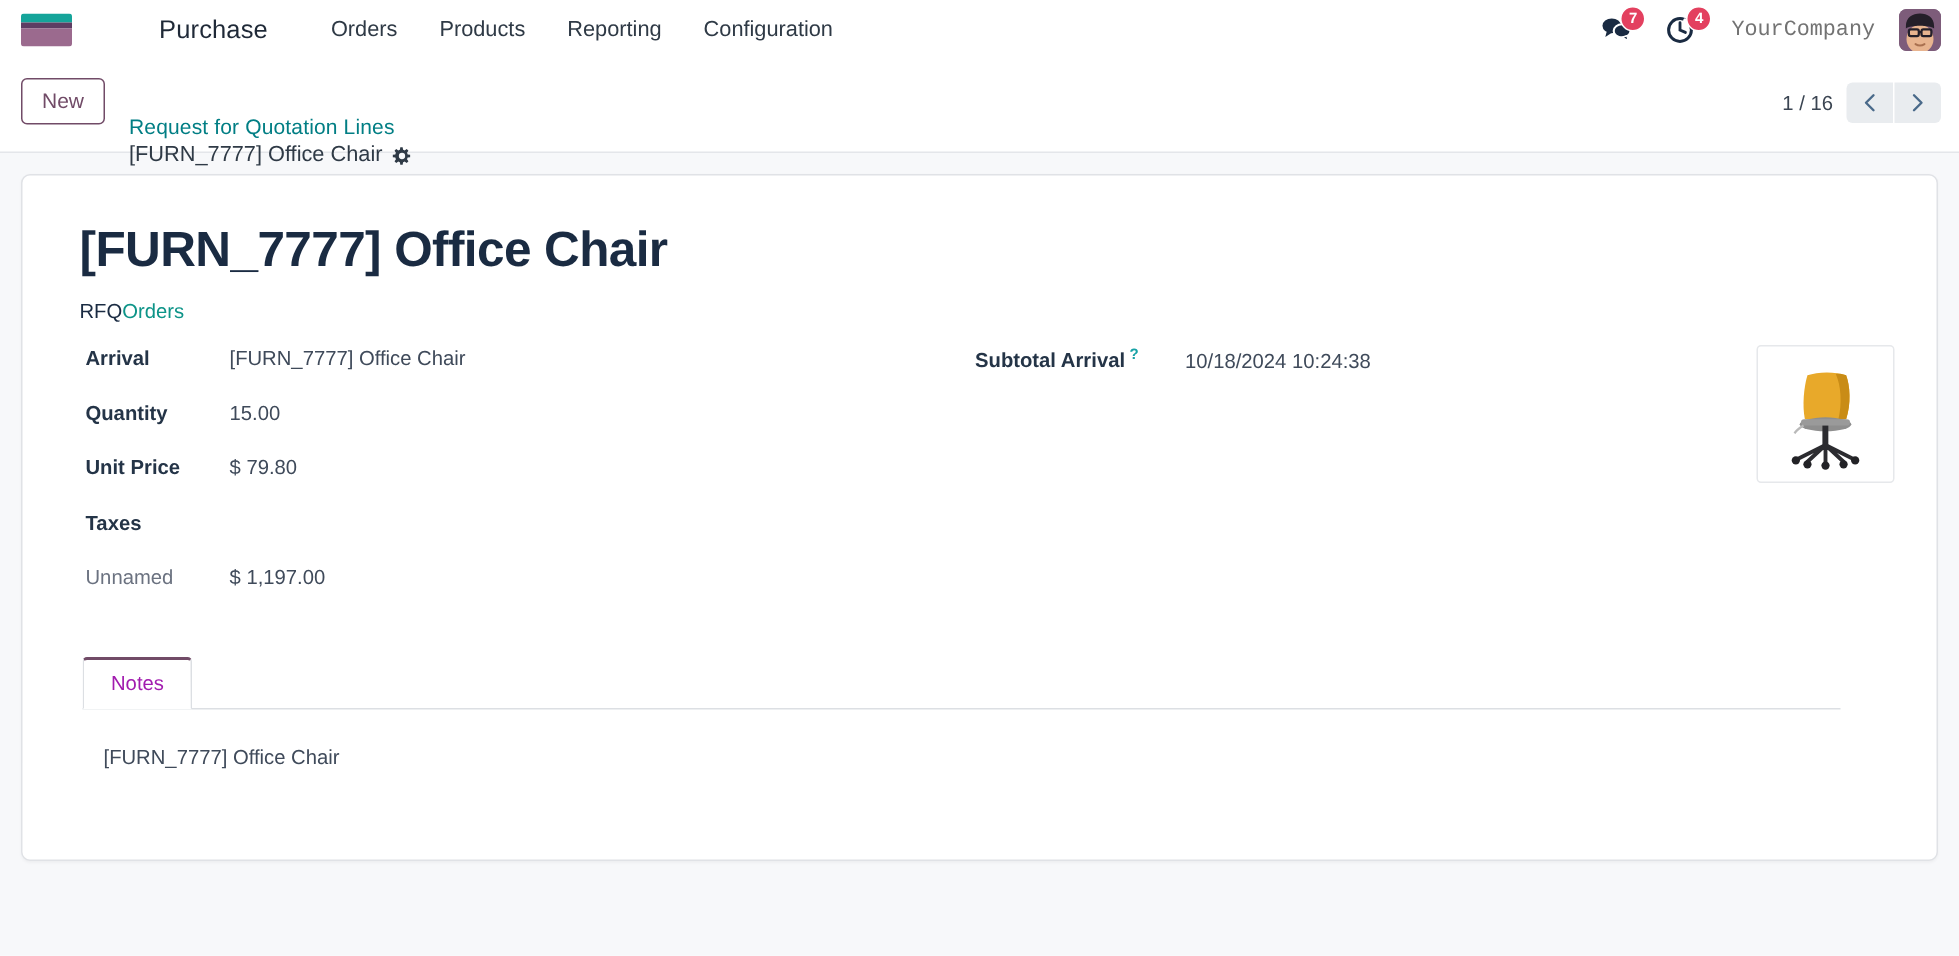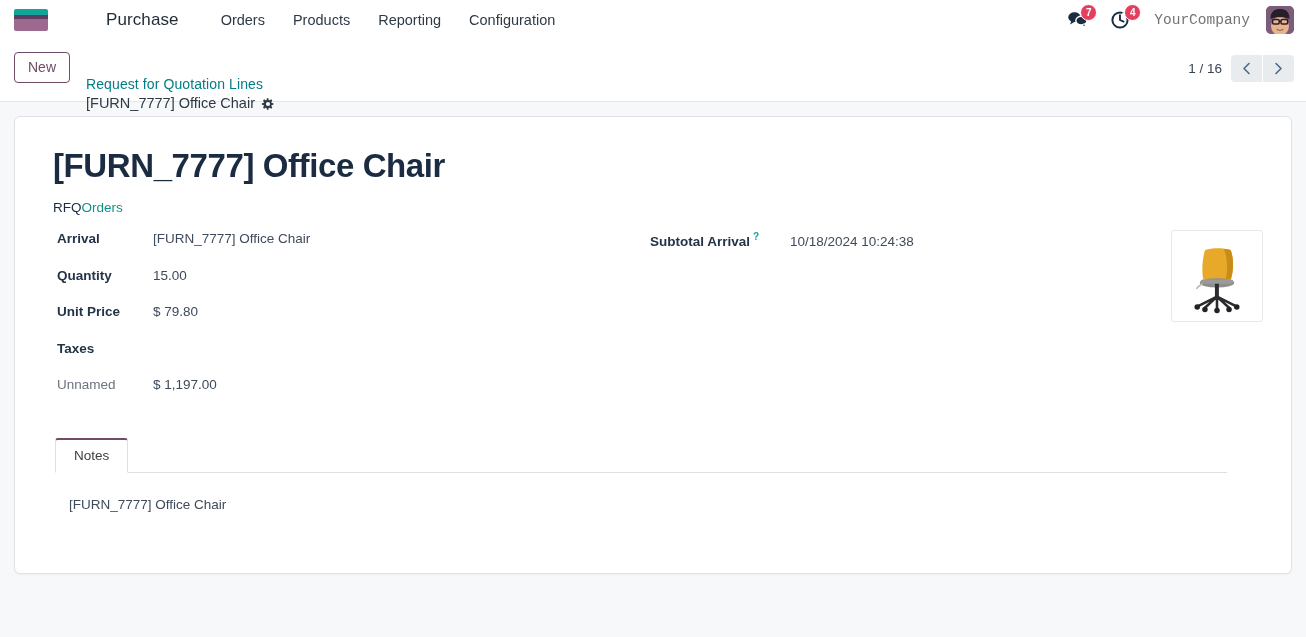--- a/index.html
+++ b/index.html
@@ -159,21 +159,21 @@
   }
 
   
   .notebook { margin: 26px 0 0 14px; width: 1172px; }
   .tabs-bar {
     display: flex; align-items: flex-end;
     border-bottom: 1px solid #dcdfe3;
     height: 34px;
   }
   .tab {
-    font-size: 13.5px; color: #404040;
+    font-size: 13.5px; color: #a21caf;
     padding: 7px 18px 7px 18px;
     background: #fff;
     border: 1px solid #dcdfe3;
     border-bottom: 1px solid #fff;
     border-top: 2px solid #714B67;
     border-radius: 3px 3px 0 0;
     margin-bottom: -1px;
     cursor: pointer;
     line-height: 1.35;
   }

